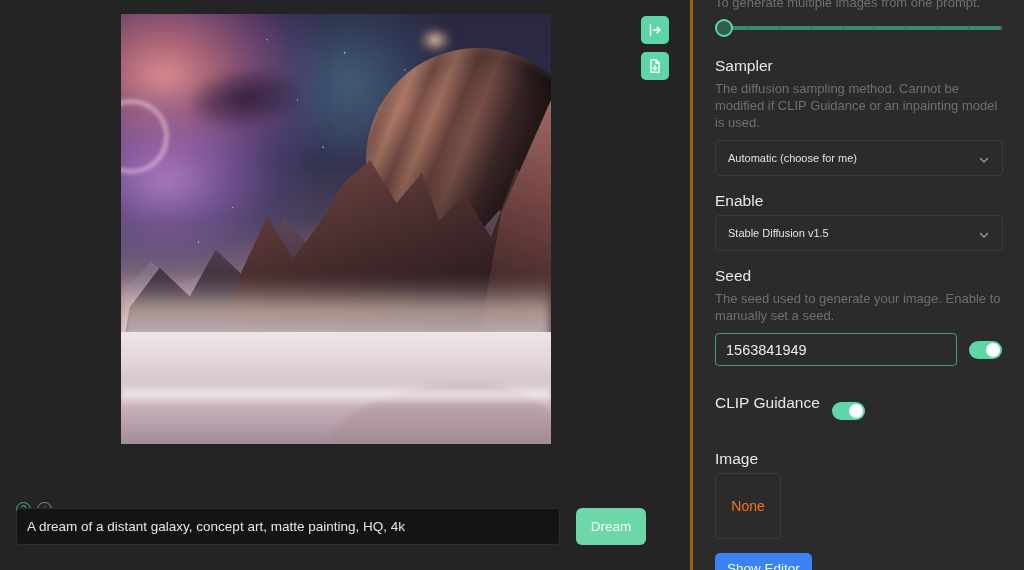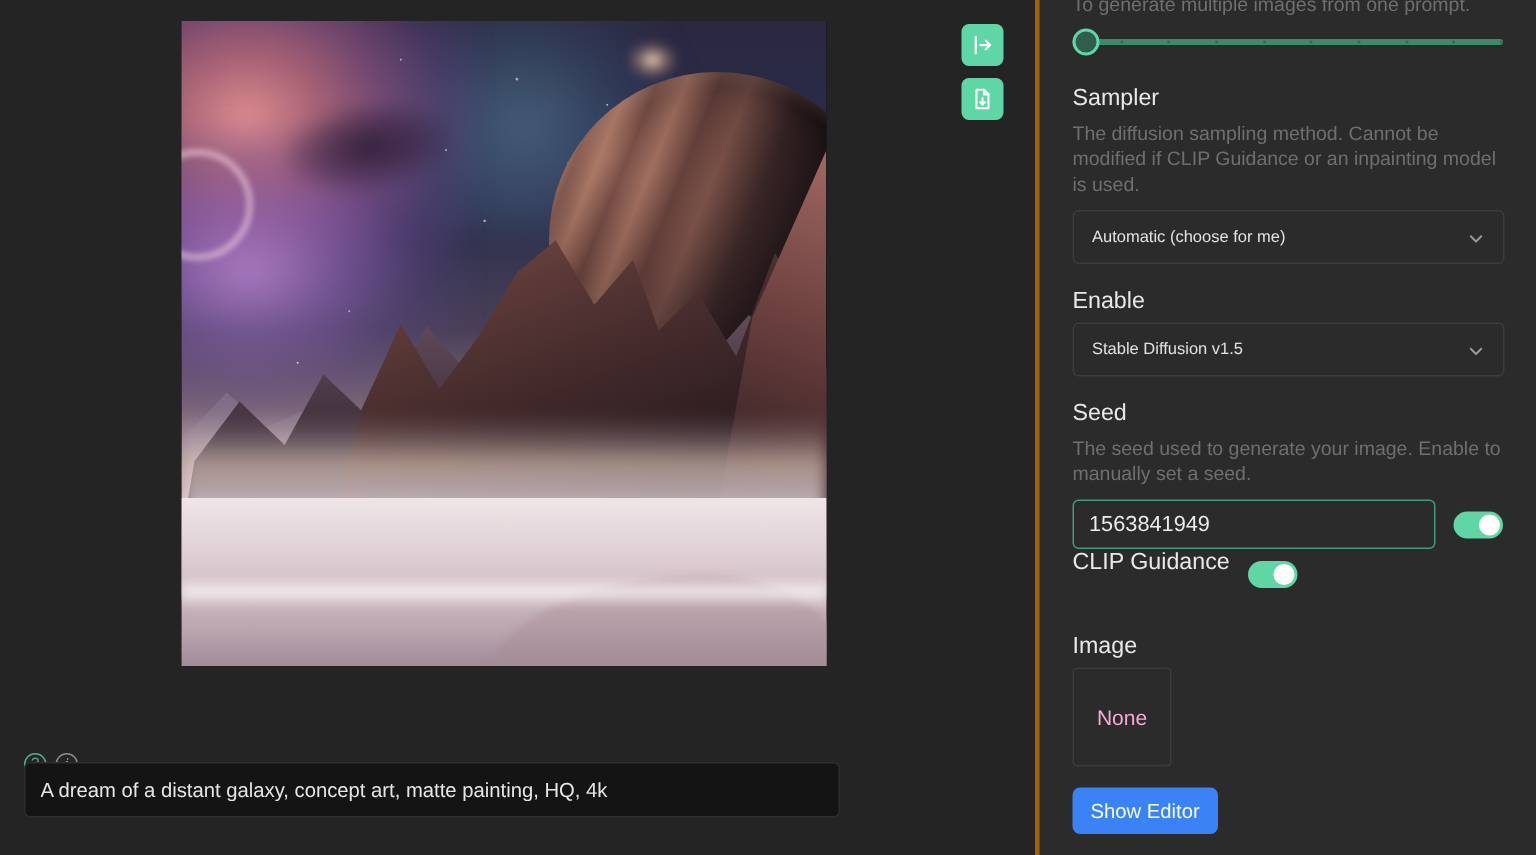--- a/index.html
+++ b/index.html
@@ -439,21 +439,21 @@
     top: 50%;
     transform: translateY(-50%);
     width: 12px; height: 12px;
   }
 
   
   #seed-row {
     display: flex;
     align-items: center;
     gap: 12px;
-    margin-bottom: 0;
+    margin-bottom: 28px;
   }
   #seed-input {
     width: 245px;
     height: 33px;
     background: transparent;
     border: 1.5px solid #3f9e79;
     border-radius: 4px;
     color: #ececec;
     font-size: 14.5px;
     font-family: "Liberation Sans", sans-serif;
@@ -488,21 +488,21 @@
 
   
   #image-dropzone {
     width: 66px;
     height: 66px;
     border: 1px solid #3c3c3c;
     border-radius: 3px;
     display: flex;
     align-items: center;
     justify-content: center;
-    color: #f9a8d4;
+    color: #f97316;
     font-size: 14px;
     margin-bottom: 14px;
     cursor: pointer;
   }
   #show-editor-button {
     background: #3b82f6;
     border: none;
     border-radius: 5px;
     color: #f4fff9;
     font-size: 13.5px;
@@ -567,20 +567,21 @@
       </button>
     </div>
 
     <div id="prompt-help-row">
       <span class="circle-icon" id="help-icon">?</span>
       <span class="circle-icon" id="info-icon">i</span>
     </div>
 
     <div id="prompt-row">
       <input id="prompt-input" type="text" value="A dream of a distant galaxy, concept art, matte painting, HQ, 4k" style="">
+      <button id="dream-button">Dream</button>
     </div>
   </div>
 
   <div id="sidebar">
 
     <div class="sb-help">To generate multiple images from one prompt.</div>
 
     <div id="slider-wrap">
       <div id="slider-track"></div>
       <div id="slider-ticks">

